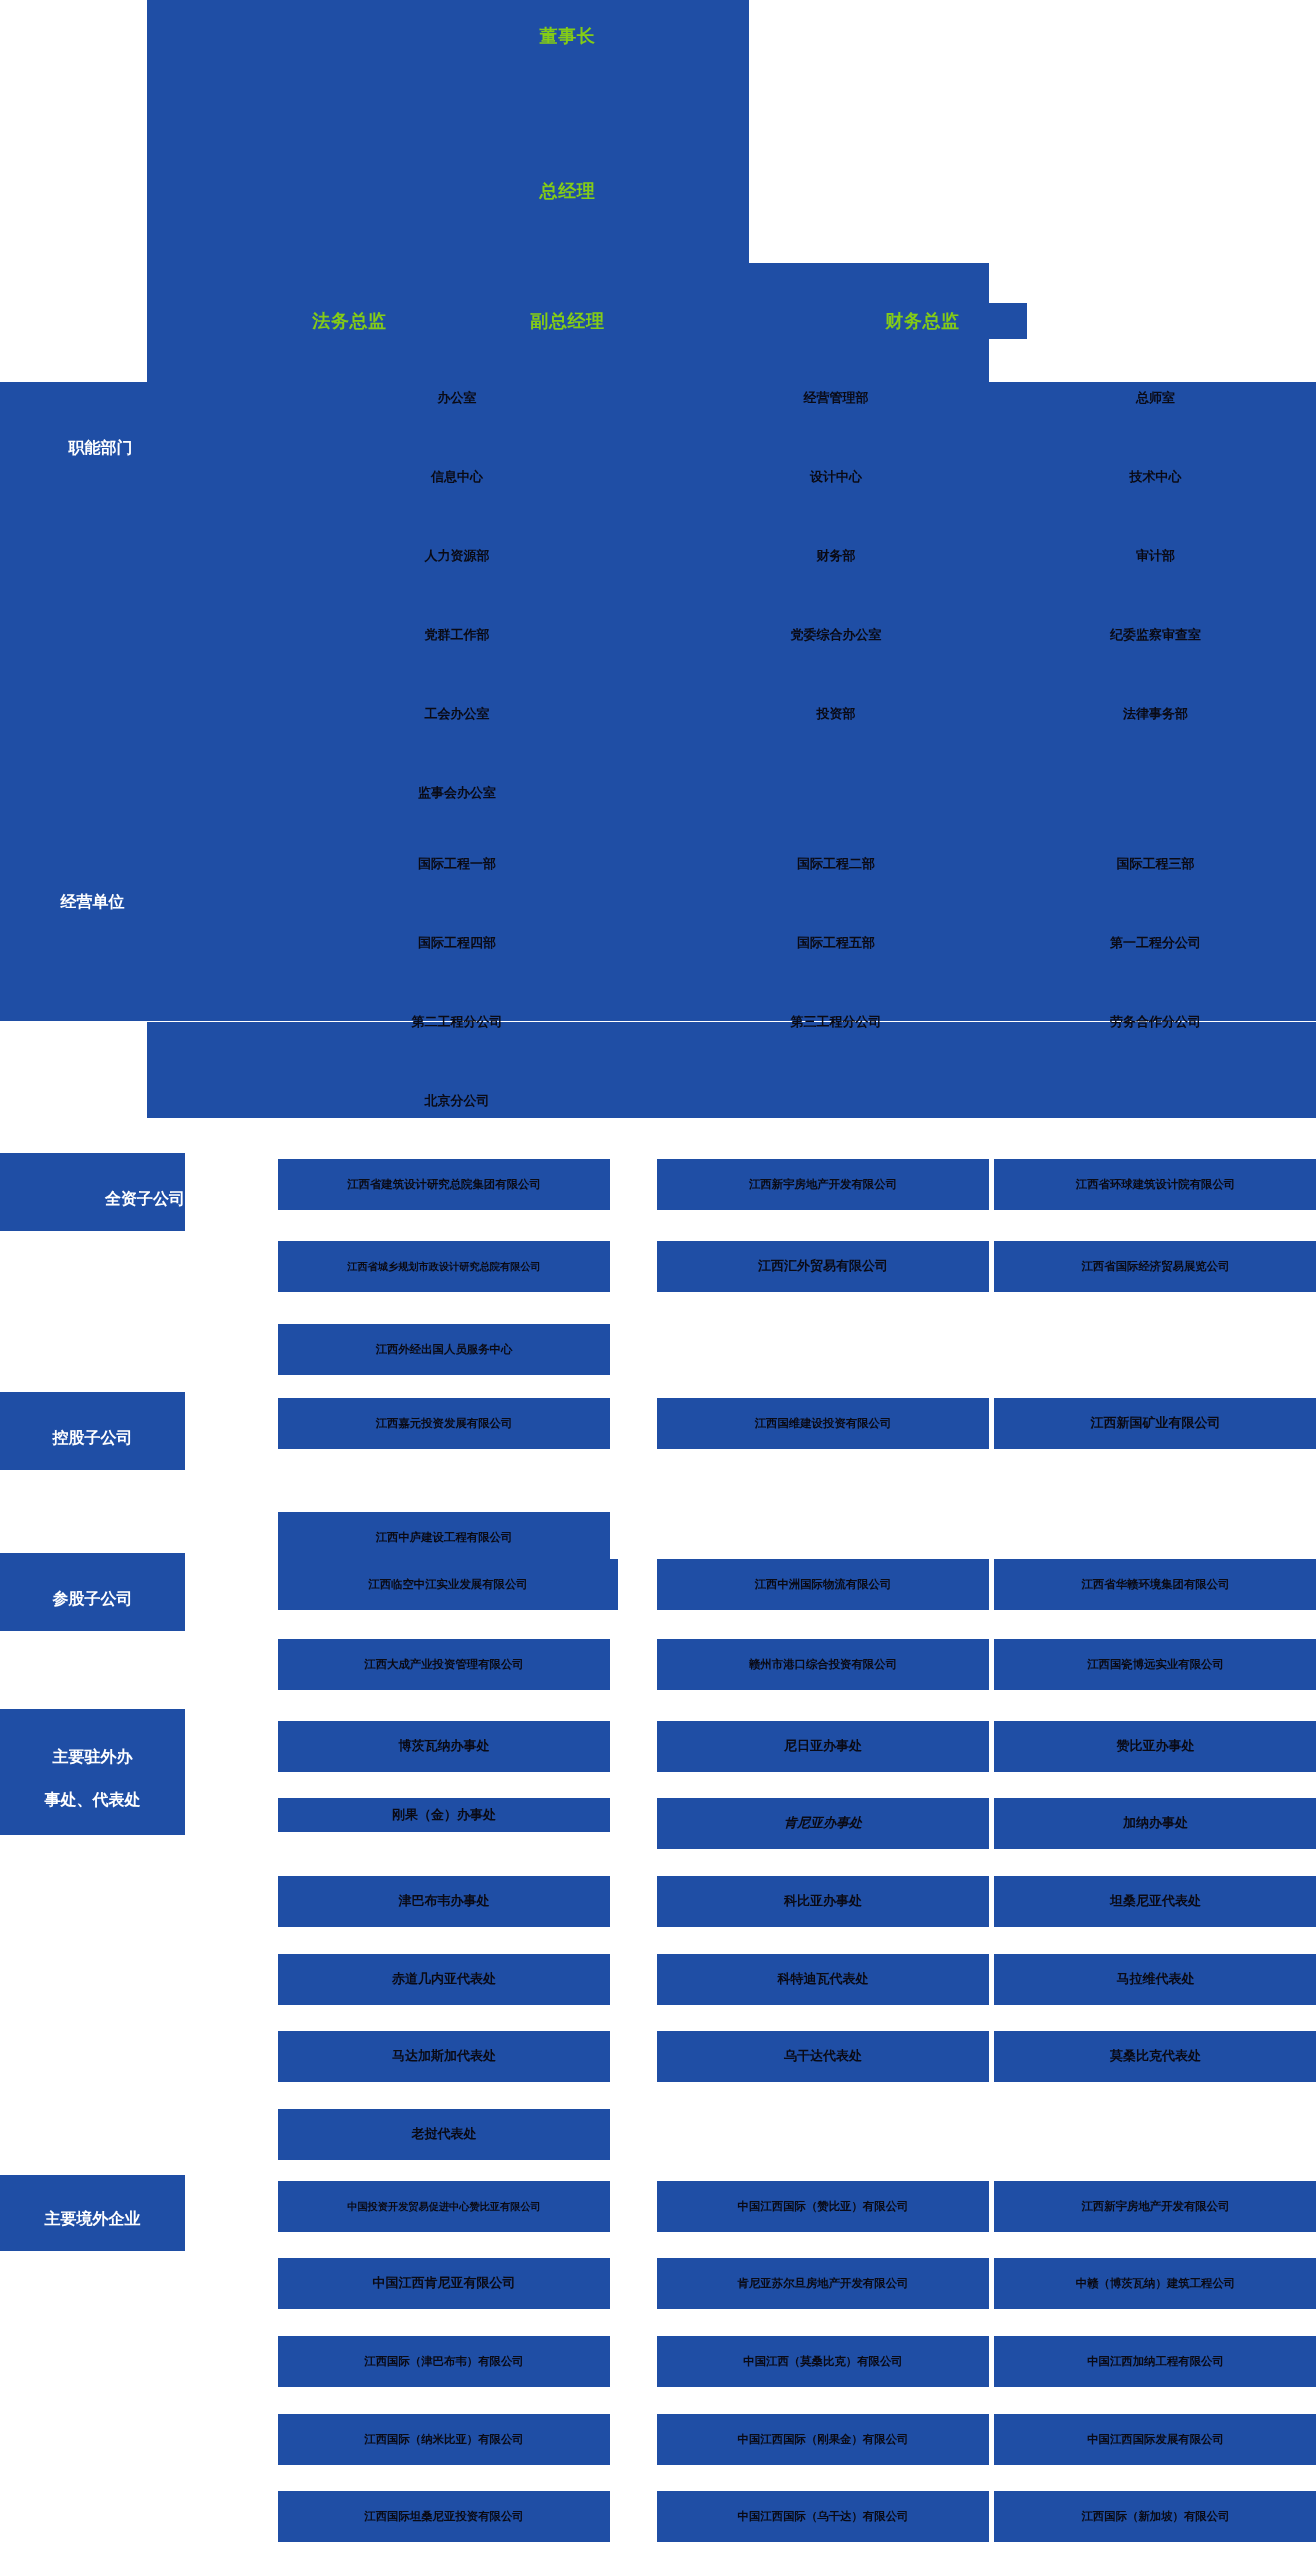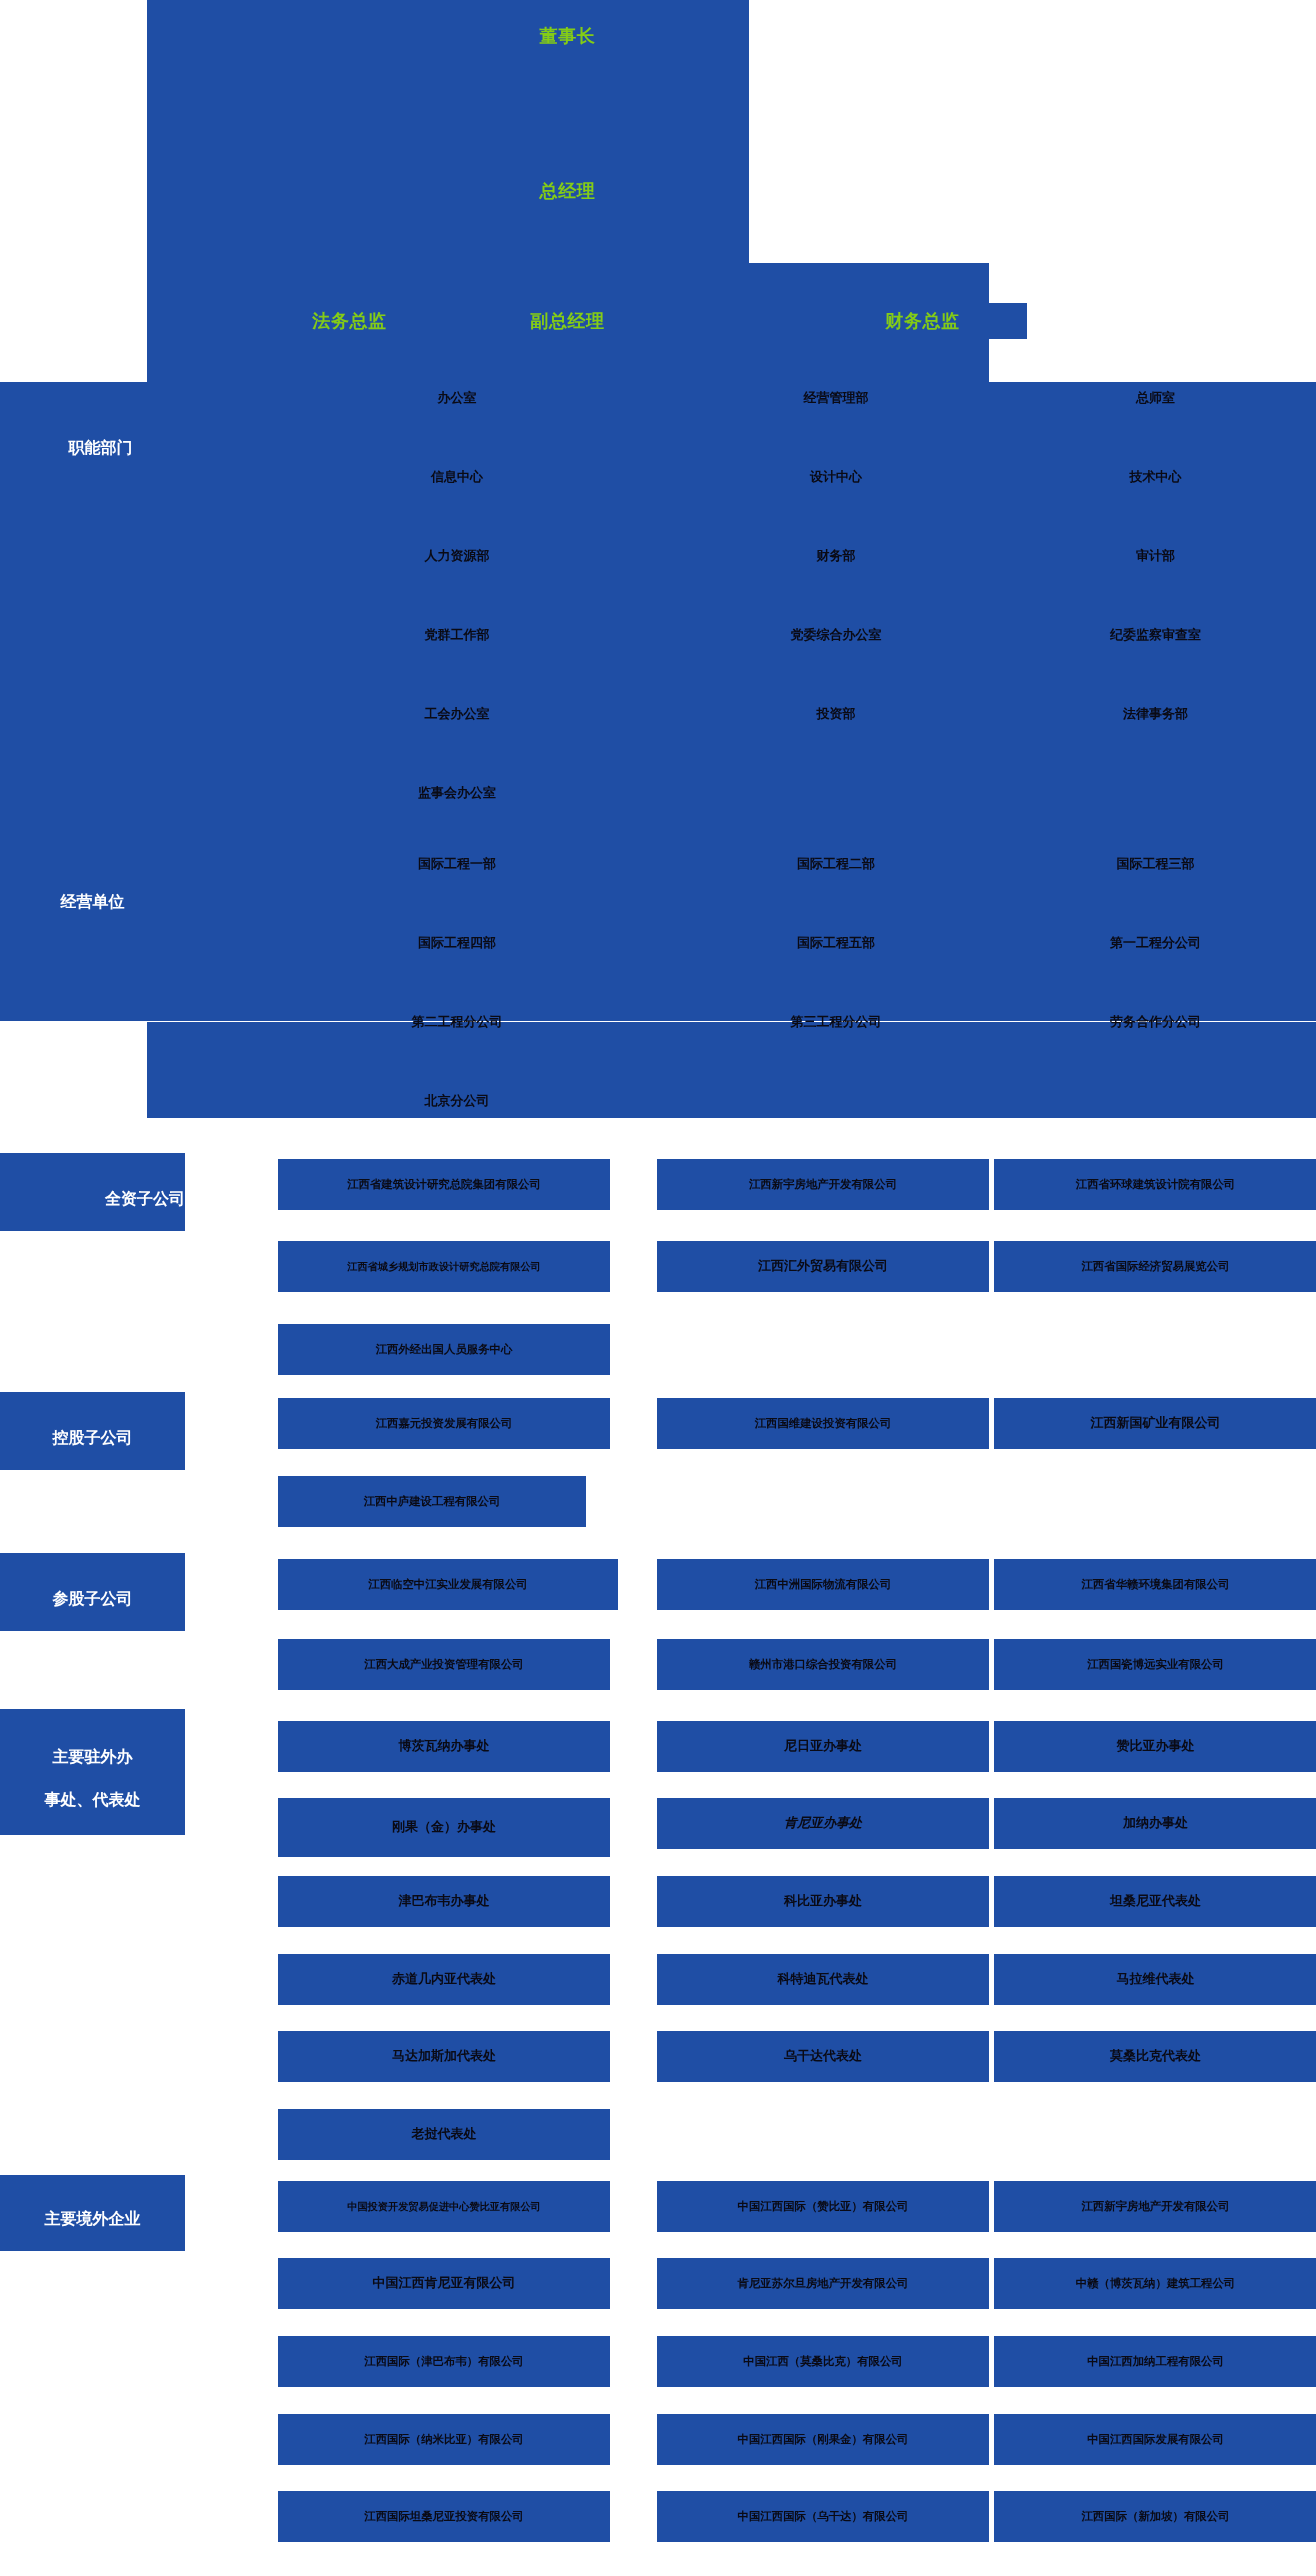--- a/index.html
+++ b/index.html
@@ -121,41 +121,41 @@
     <div class="cell" style="left:657px; top:1241px; width:332px; height:51px;">江西汇外贸易有限公司</div>
     <div class="cell sm" style="left:994px; top:1241px; width:323px; height:51px;">江西省国际经济贸易展览公司</div>
     <div class="cell sm" style="left:278px; top:1324px; width:332px; height:51px;">江西外经出国人员服务中心</div>
     <div class="slab" style="left:0px; top:1392px; width:185px; height:72px;"></div>
     <div class="rail" style="left: 0px; top: 1405px; width: 185px; height: 65px; flex-direction: column;">
       <span>控股子公司</span>
     </div>
     <div class="cell sm" style="left:278px; top:1398px; width:332px; height:51px;">江西嘉元投资发展有限公司</div>
     <div class="cell sm" style="left:657px; top:1398px; width:332px; height:51px;">江西国维建设投资有限公司</div>
     <div class="cell" style="left:994px; top:1398px; width:323px; height:51px;">江西新国矿业有限公司</div>
-    <div class="cell sm" style="left:278px; top:1476px; width:308px; height:51px;">江西中庐建设工程有限公司</div>
+    <div class="cell sm" style="left:278px; top:1512px; width:332px; height:51px;">江西中庐建设工程有限公司</div>
     <div class="slab" style="left:0px; top:1553px; width:185px; height:72px;"></div>
     <div class="rail" style="left: 0px; top: 1566px; width: 185px; height: 65px; flex-direction: column;">
       <span>参股子公司</span>
     </div>
     <div class="cell sm" style="left:278px; top:1559px; width:340px; height:51px;">江西临空中江实业发展有限公司</div>
     <div class="cell sm" style="left:657px; top:1559px; width:332px; height:51px;">江西中洲国际物流有限公司</div>
     <div class="cell sm" style="left:994px; top:1559px; width:323px; height:51px;">江西省华赣环境集团有限公司</div>
     <div class="cell sm" style="left:278px; top:1639px; width:332px; height:51px;">江西大成产业投资管理有限公司</div>
     <div class="cell sm" style="left:657px; top:1639px; width:332px; height:51px;">赣州市港口综合投资有限公司</div>
     <div class="cell sm" style="left:994px; top:1639px; width:323px; height:51px;">江西国瓷博远实业有限公司</div>
     <div class="slab" style="left:0px; top:1709px; width:185px; height:125px;"></div>
     <div class="rail" style="left: 0px; top: 1721px; width: 185px; height: 114px; flex-direction: column;">
       <span>主要驻外办</span>
       <br>
       <span>事处、代表处</span>
     </div>
     <div class="cell" style="left:278px; top:1721px; width:332px; height:51px;">博茨瓦纳办事处</div>
     <div class="cell" style="left:657px; top:1721px; width:332px; height:51px;">尼日亚办事处</div>
     <div class="cell" style="left:994px; top:1721px; width:323px; height:51px;">赞比亚办事处</div>
-    <div class="cell" style="left:278px; top:1798px; width:332px; height:59px;">刚果（金）办事处</div>
+    <div class="cell" style="left:278px; top:1798px; width:332px; height:34px;">刚果（金）办事处</div>
     <div class="cell" style="left:657px; top:1798px; width:332px; height:51px;font-style:italic;">肯尼亚办事处</div>
     <div class="cell" style="left:994px; top:1798px; width:323px; height:51px;">加纳办事处</div>
     <div class="cell" style="left:278px; top:1876px; width:332px; height:51px;">津巴布韦办事处</div>
     <div class="cell" style="left:657px; top:1876px; width:332px; height:51px;">科比亚办事处</div>
     <div class="cell" style="left:994px; top:1876px; width:323px; height:51px;">坦桑尼亚代表处</div>
     <div class="cell" style="left:278px; top:1954px; width:332px; height:51px;">赤道几内亚代表处</div>
     <div class="cell" style="left:657px; top:1954px; width:332px; height:51px;">科特迪瓦代表处</div>
     <div class="cell" style="left:994px; top:1954px; width:323px; height:51px;">马拉维代表处</div>
     <div class="cell" style="left:278px; top:2031px; width:332px; height:51px;">马达加斯加代表处</div>
     <div class="cell" style="left:657px; top:2031px; width:332px; height:51px;">乌干达代表处</div>

